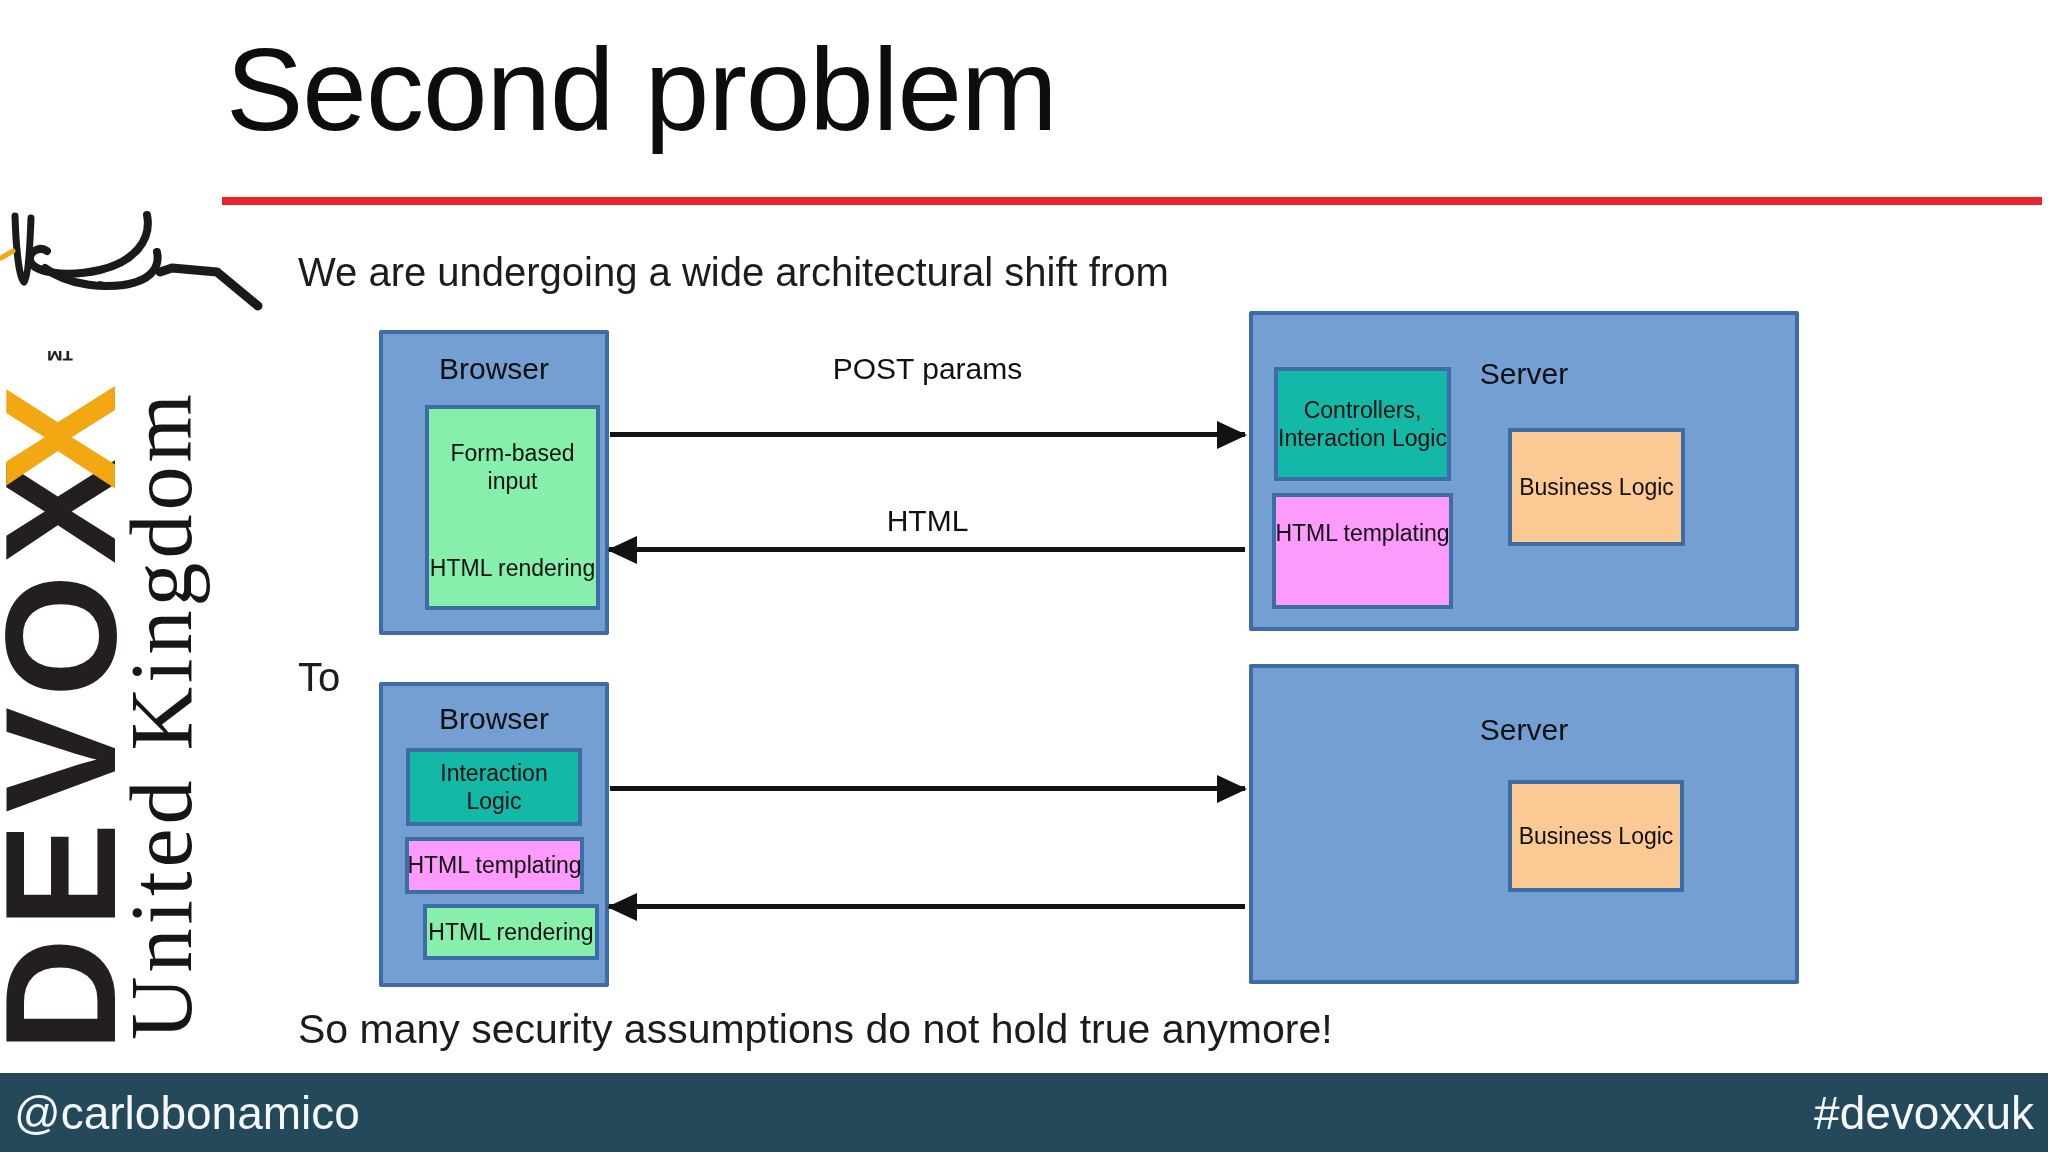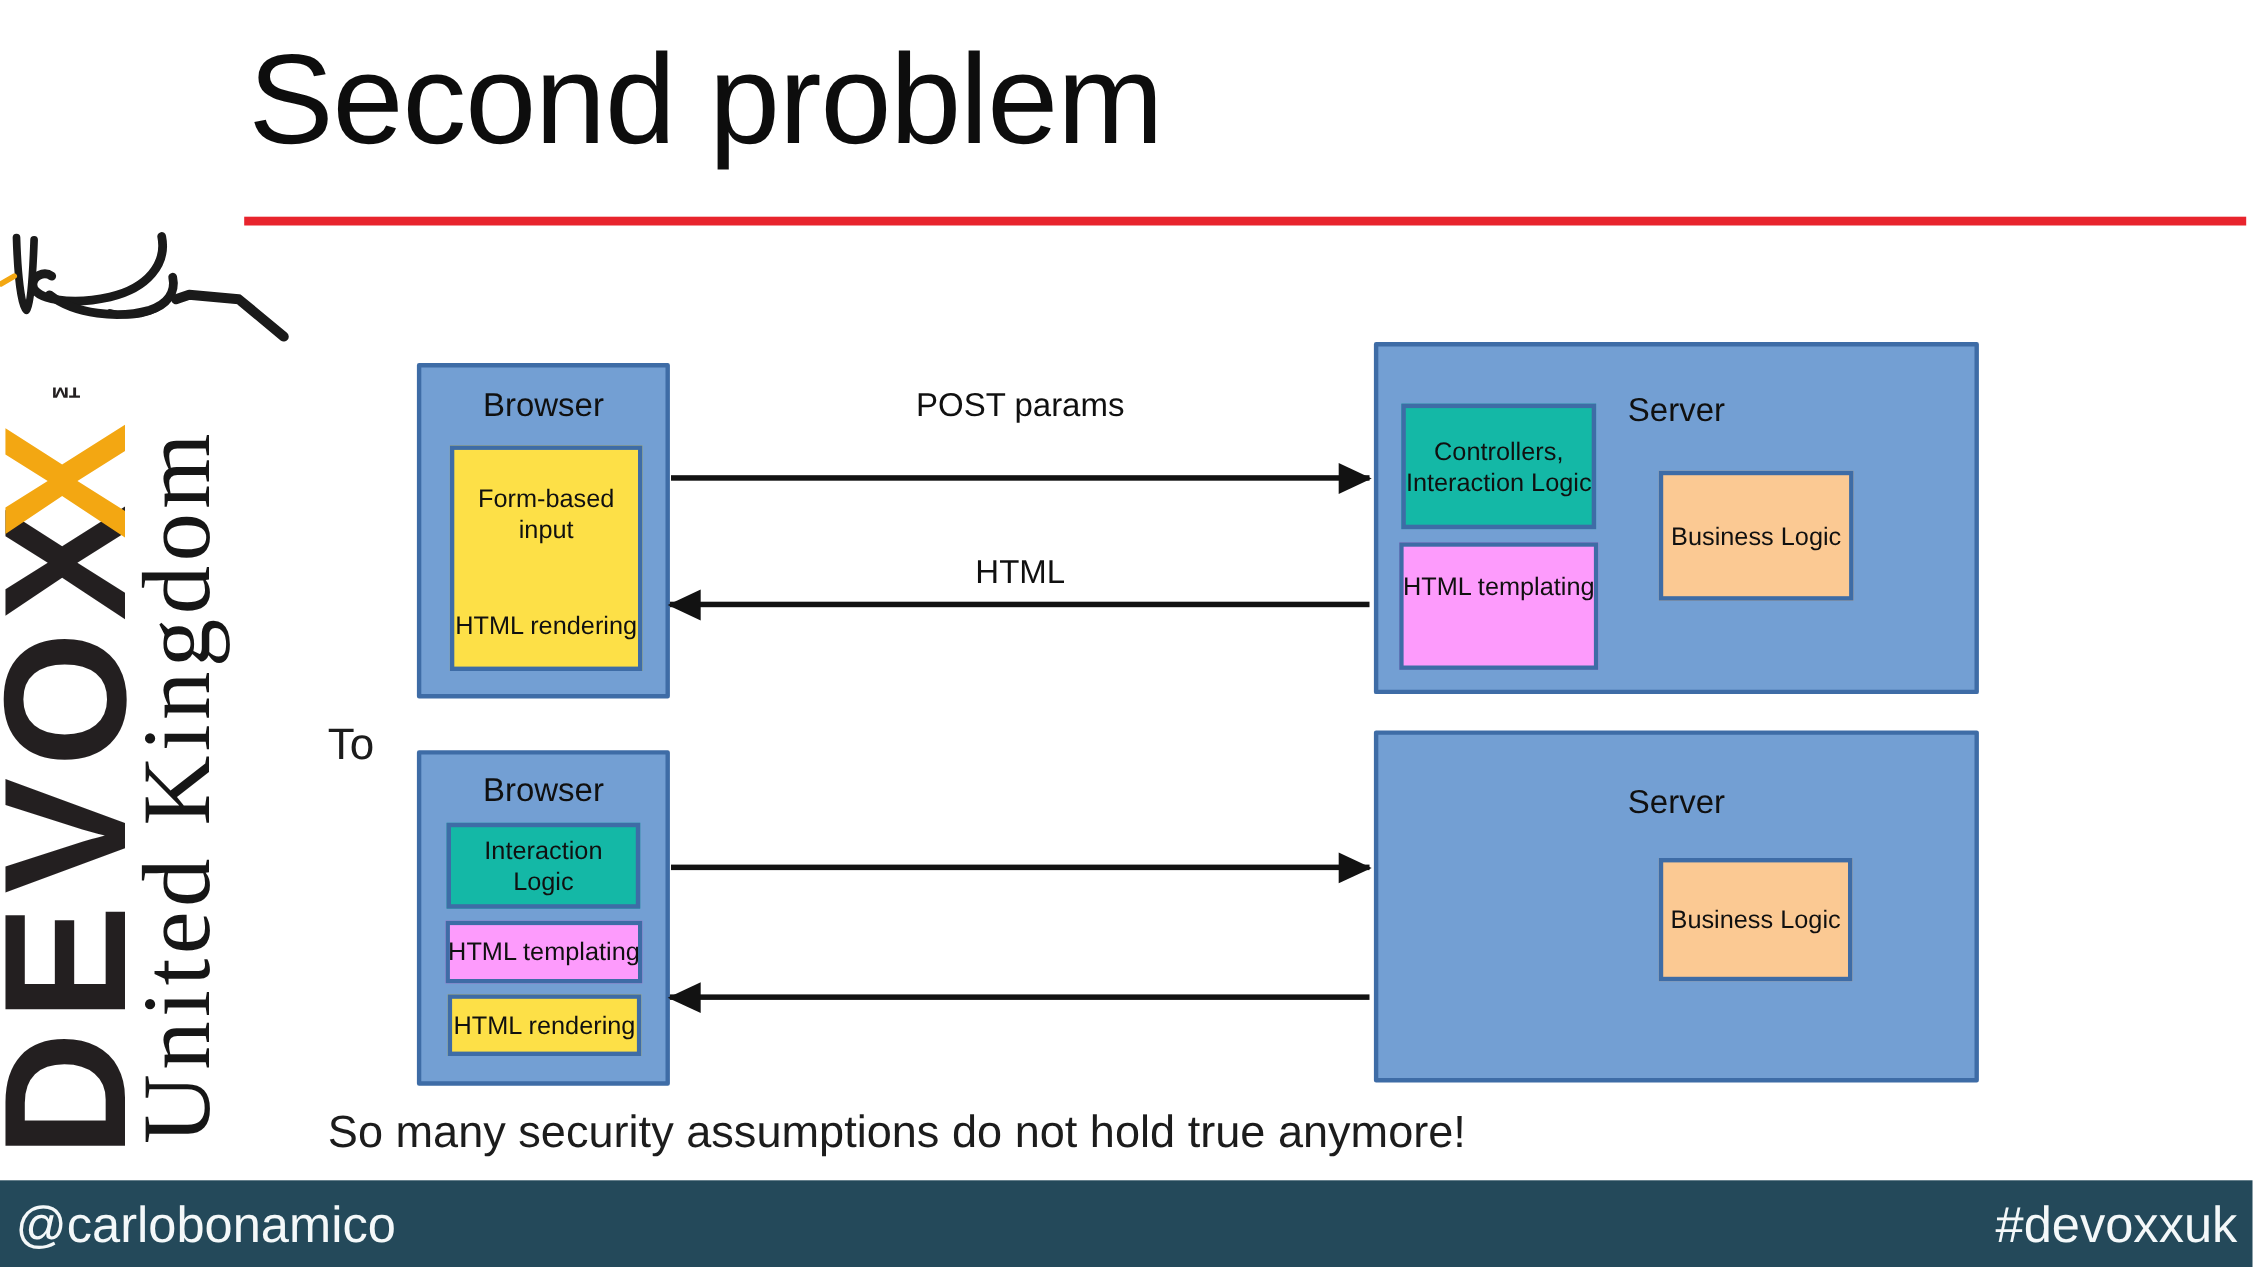--- a/index.html
+++ b/index.html
@@ -23,21 +23,21 @@
   .region{left:122px;top:362px;height:678px;width:82px;line-height:80px;
     font-family:"Liberation Serif",serif;font-size:88px;letter-spacing:4px;color:#161616;white-space:nowrap;}
   
   .bigbox{position:absolute;background:#739fd3;border:4px solid #3e6ca6;box-sizing:border-box;border-radius:2px;}
   .box-title{text-align:center;font-size:30px;color:#101010;}
   .module{position:absolute;border:4px solid #3e6ca6;box-sizing:border-box;
     display:flex;align-items:center;justify-content:center;text-align:center;
     font-size:23px;line-height:1.22;color:#101010;}
   .green{background:#14b8a6;}
   .pink{background:#fd9bfc;}
-  .yellow{background:#fde047;}
+  .yellow{background:#86efac;margin-left:16px;}
   .orange{background:#fbc993;}
   .one-line{white-space:nowrap;padding:0 1px;overflow:hidden;}
   .wrap-narrow{padding:0 30px;}
   .split{flex-direction:column;justify-content:space-between;align-items:center;
     padding:30px 6px 24px 6px;}
   .top-text{align-items:flex-start;padding-top:22px;}
   
   .arrow{position:absolute;height:5px;background:#121212;}
   .arrow-right::after{content:"";position:absolute;right:-2px;top:50%;transform:translateY(-50%);
     border-left:30px solid #121212;border-top:14px solid transparent;border-bottom:14px solid transparent;}
@@ -49,20 +49,21 @@
     display:flex;justify-content:space-between;align-items:center;box-sizing:border-box;padding:0 14px;}
   .footer span{color:#f4f8f9;font-size:46px;}
 </style>
 </head>
 <body>
 
 <div class="slide">
 
   <div class="title">Second problem</div>
   <div class="rule"></div>
+  <div class="subtitle">We are undergoing a wide architectural shift from</div>
 
   <svg class="logo-draw" viewBox="0 0 266 106" fill="none" stroke="#1a1a1a" stroke-linecap="round" stroke-linejoin="round">
     <path d="M15,6 C16,38 19,68 24,72 C28,68 30,36 31,8" stroke-width="7"></path>
     <path d="M147,5 C152,30 134,52 100,60 C64,68 32,62 30,50 C29,41 40,36 47,41" stroke-width="8"></path>
     <path d="M45,58 C68,76 108,80 136,72 C152,67 160,56 157,42" stroke-width="8"></path>
     <path d="M100,74 C118,80 140,75 151,64" stroke-width="6"></path>
     <path d="M160,62 L172,58 L217,62 L258,96" stroke-width="9"></path>
     <path d="M1,48 L13,41" stroke="#f3a712" stroke-width="5"></path>
   </svg>
   <div class="vtext wordmark">

